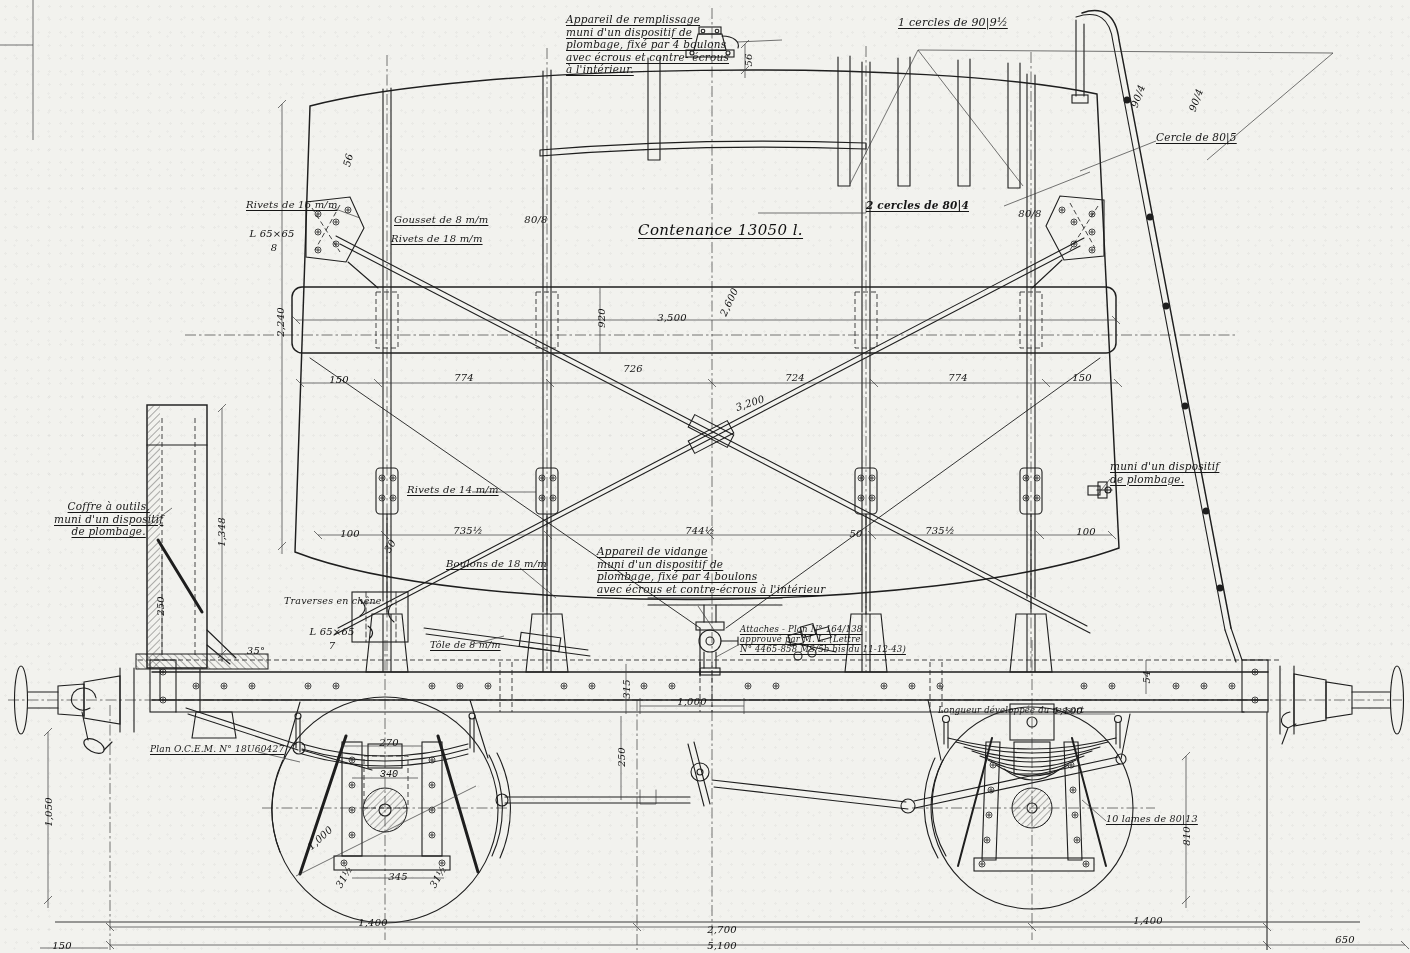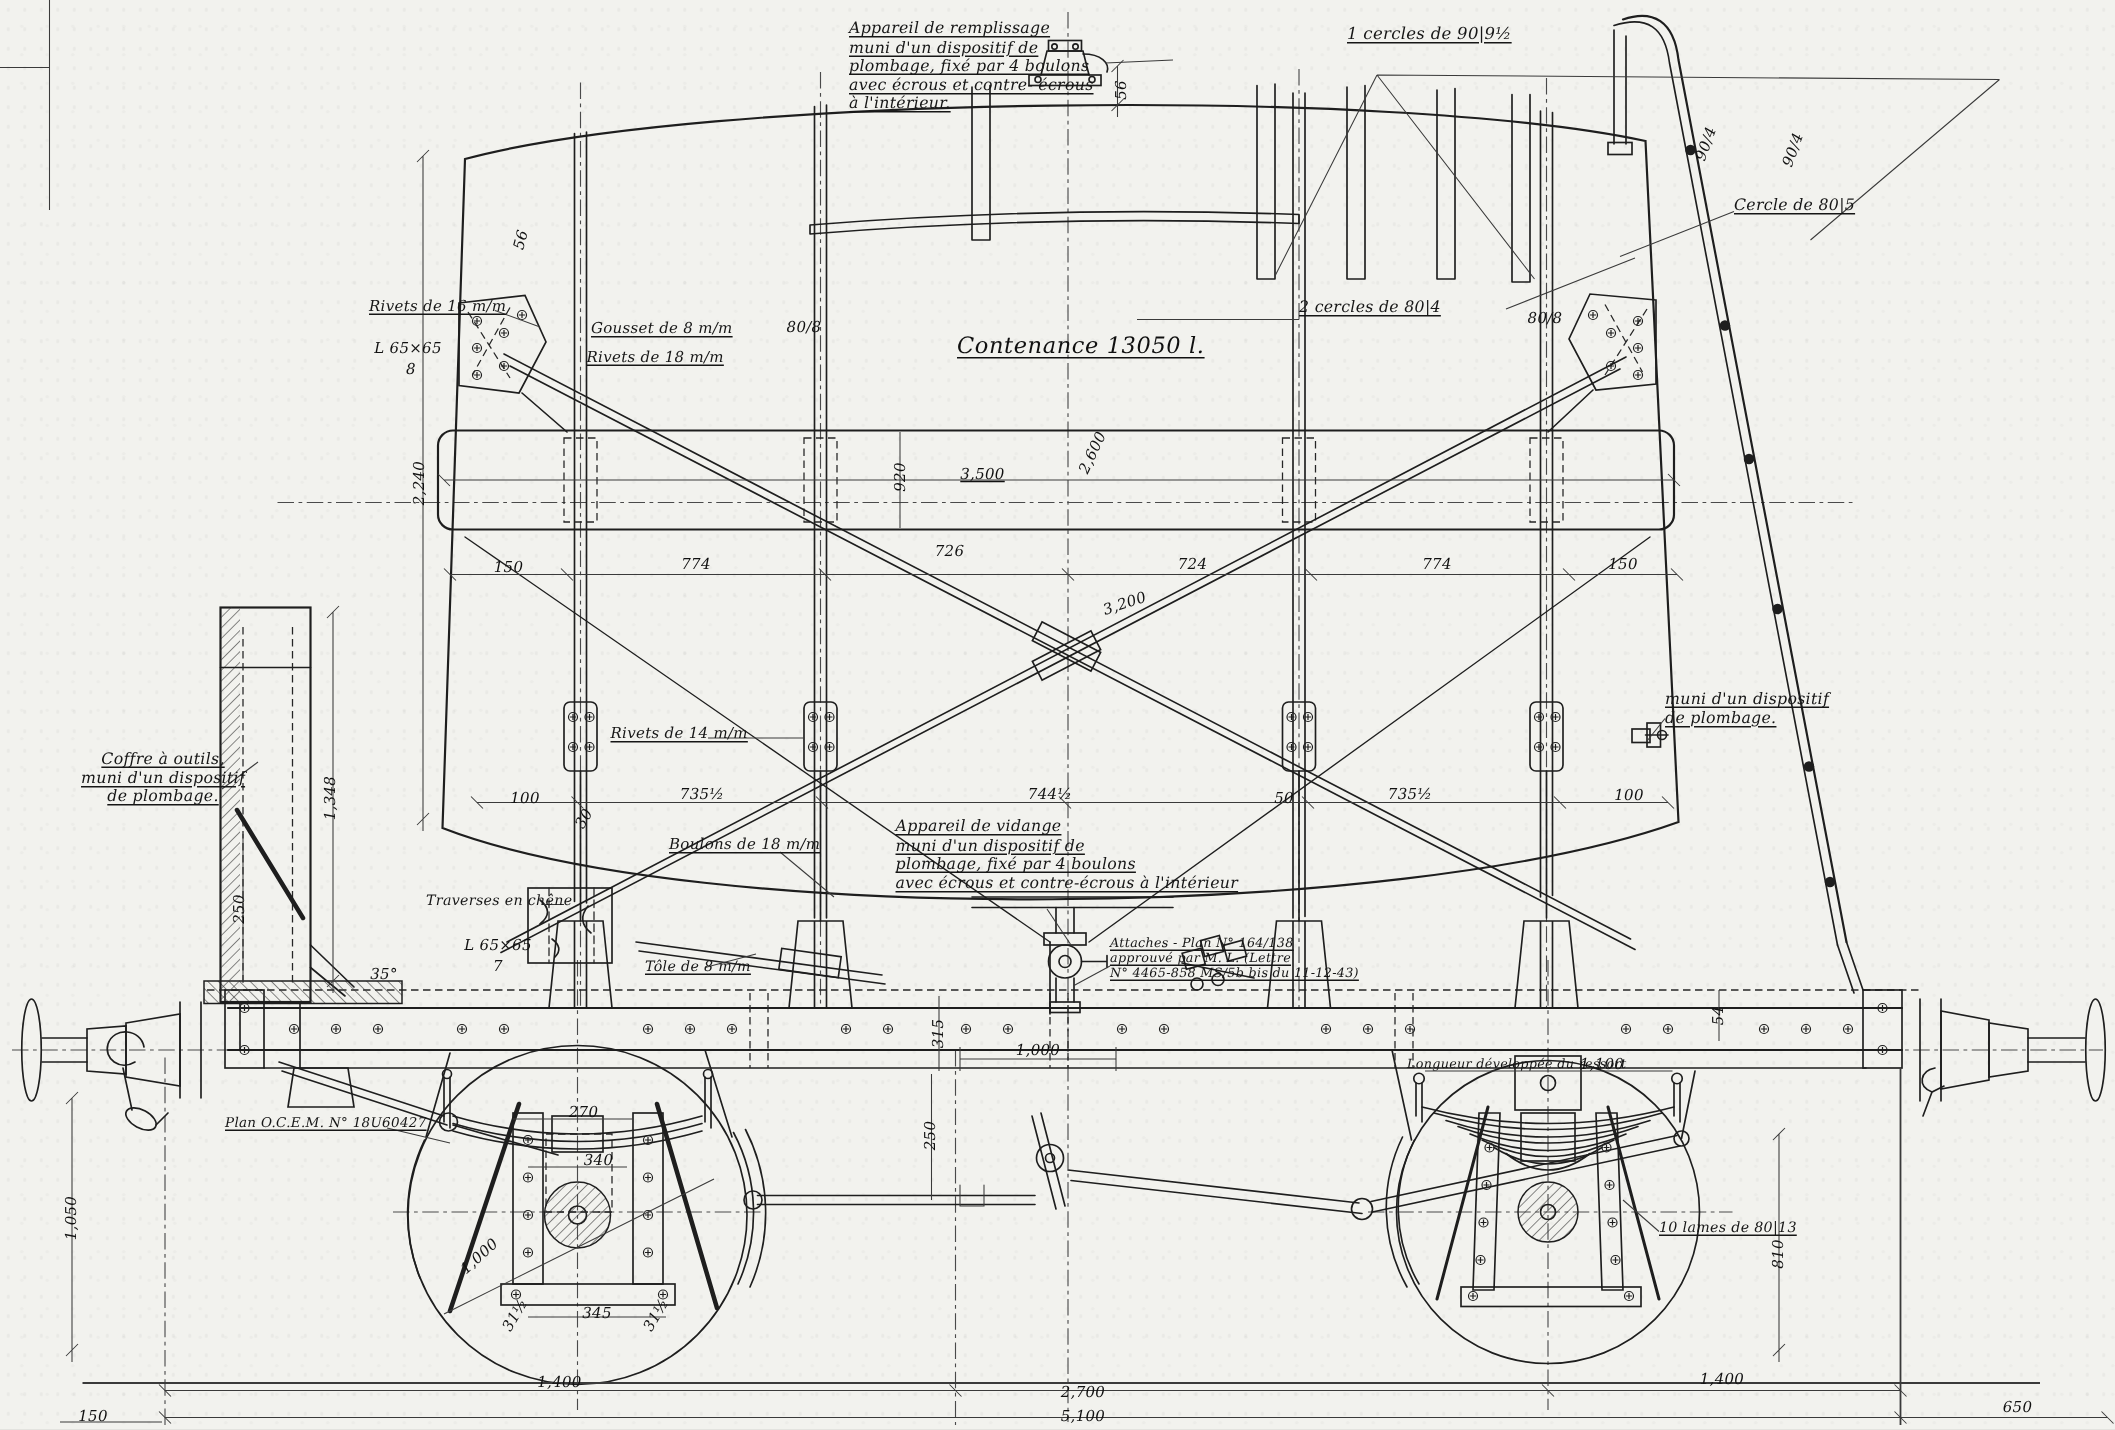--- a/index.html
+++ b/index.html
@@ -439,21 +439,21 @@
 
   <div id="labels">
     <div id="capacity">Contenance 13050 l.</div>
   <div class="note u" style="left: 566px; top: 13px;">Appareil de remplissage
 muni d'un dispositif de
 plombage, fixé par 4 boulons
 avec écrous et contre- écrous
 à l'intérieur.</div>
       <div class="note u" style="left: 898px; top: 16px; font-size: 11px;">1 cercles de 90|9½</div>
       <div class="note u" style="left: 1156px; top: 131px;">Cercle de 80|5</div>
-      <div class="note u" style="left: 866px; top: 199px;">2 cercles de 80|4</div>
+      <div class="note u" style="left: 866px; top: 199px; font-weight: bold;">2 cercles de 80|4</div>
       <div class="note u" style="left: 246px; top: 199px; font-size: 10px;">Rivets de 16 m/m</div>
       <div class="note u" style="left: 394px; top: 214px; font-size: 10px;">Gousset de 8 m/m</div>
       <div class="note u" style="left: 391px; top: 233px; font-size: 10px;">Rivets de 18 m/m</div>
       <div class="note u" style="left: 407px; top: 484px; font-size: 10px;">Rivets de 14 m/m</div>
       <div class="note u" style="left: 446px; top: 558px; font-size: 10px;">Boulons de 18 m/m</div>
       <div class="note u" style="left: 54px; top: 500px; text-align: center;">Coffre à outils,
 muni d'un dispositif
 de plombage.</div>
       <div class="note" style="left: 284px; top: 595px; font-size: 9.5px;">Traverses en chêne</div>
       <div class="note u" style="left: 430px; top: 639px; font-size: 9.5px; font-style: italic;">Tôle de 8 m/m</div>
@@ -472,21 +472,21 @@
       <div class="dim" style="left: 748px; top: 60px; transform: translate(-50%, -50%) rotate(-90deg);">56</div>
       <div class="dim" style="left: 348px; top: 160px; transform: translate(-50%, -50%) rotate(-75deg);">56</div>
       <div class="dim" style="left: 1138px; top: 96px; transform: translate(-50%, -50%) rotate(-70deg);">90/4</div>
       <div class="dim" style="left: 1196px; top: 100px; transform: translate(-50%, -50%) rotate(-70deg);">90/4</div>
       <div class="dim" style="left: 536px; top: 219px; transform: translate(-50%, -50%);">80/8</div>
       <div class="dim" style="left: 1030px; top: 213px; transform: translate(-50%, -50%);">80/8</div>
       <div class="dim" style="left: 272px; top: 233px; transform: translate(-50%, -50%);">L 65×65</div>
       <div class="dim" style="left: 274px; top: 247px; transform: translate(-50%, -50%);">8</div>
       <div class="dim" style="left: 280px; top: 322px; transform: translate(-50%, -50%) rotate(-90deg);">2,240</div>
       <div class="dim" style="left: 601px; top: 318px; transform: translate(-50%, -50%) rotate(-90deg);">920</div>
-      <div class="dim" style="left: 655px; top: 317px; transform: translate(-50%, -50%); text-decoration: underline;">3,500</div>
+      <div class="dim" style="left: 672px; top: 317px; transform: translate(-50%, -50%);">3,500</div>
       <div class="dim" style="left: 729px; top: 302px; transform: translate(-50%, -50%) rotate(-65deg);">2,600</div>
       <div class="dim" style="left: 339px; top: 379px; transform: translate(-50%, -50%);">150</div>
       <div class="dim" style="left: 464px; top: 377px; transform: translate(-50%, -50%);">774</div>
       <div class="dim" style="left: 633px; top: 368px; transform: translate(-50%, -50%);">726</div>
       <div class="dim" style="left: 795px; top: 377px; transform: translate(-50%, -50%);">724</div>
       <div class="dim" style="left: 958px; top: 377px; transform: translate(-50%, -50%);">774</div>
       <div class="dim" style="left: 1082px; top: 377px; transform: translate(-50%, -50%);">150</div>
       <div class="dim" style="left: 750px; top: 403px; transform: translate(-50%, -50%) rotate(-18deg);">3,200</div>
       <div class="dim" style="left: 221px; top: 532px; transform: translate(-50%, -50%) rotate(-90deg);">1,348</div>
       <div class="dim" style="left: 160px; top: 606px; transform: translate(-50%, -50%) rotate(-90deg);">250</div>
@@ -497,21 +497,21 @@
       <div class="dim" style="left: 856px; top: 533px; transform: translate(-50%, -50%);">50</div>
       <div class="dim" style="left: 940px; top: 530px; transform: translate(-50%, -50%);">735½</div>
       <div class="dim" style="left: 1086px; top: 531px; transform: translate(-50%, -50%);">100</div>
       <div class="dim" style="left: 256px; top: 650px; transform: translate(-50%, -50%);">35°</div>
       <div class="dim" style="left: 332px; top: 631px; transform: translate(-50%, -50%);">L 65×65</div>
       <div class="dim" style="left: 332px; top: 645px; transform: translate(-50%, -50%);">7</div>
       <div class="dim" style="left: 626px; top: 689px; transform: translate(-50%, -50%) rotate(-90deg);">315</div>
       <div class="dim" style="left: 692px; top: 701px; transform: translate(-50%, -50%);">1,000</div>
       <div class="dim" style="left: 621px; top: 757px; transform: translate(-50%, -50%) rotate(-90deg);">250</div>
       <div class="dim" style="left: 389px; top: 742px; transform: translate(-50%, -50%);">270</div>
-      <div class="dim" style="left: 399px; top: 774px; transform: translate(-50%, -50%);">340</div>
+      <div class="dim" style="left: 389px; top: 774px; transform: translate(-50%, -50%); font-family: Liberation Mono, monospace;">340</div>
       <div class="dim" style="left: 320px; top: 838px; transform: translate(-50%, -50%) rotate(-42deg);">1,000</div>
       <div class="dim" style="left: 398px; top: 876px; transform: translate(-50%, -50%);">345</div>
       <div class="dim" style="left: 344px; top: 877px; transform: translate(-50%, -50%) rotate(-60deg);">31½</div>
       <div class="dim" style="left: 438px; top: 877px; transform: translate(-50%, -50%) rotate(-60deg);">31½</div>
       <div class="dim" style="left: 1068px; top: 710px; transform: translate(-50%, -50%);">1,100</div>
       <div class="dim" style="left: 1186px; top: 836px; transform: translate(-50%, -50%) rotate(-90deg);">810</div>
       <div class="dim" style="left: 1146px; top: 677px; transform: translate(-50%, -50%) rotate(-90deg);">54</div>
       <div class="dim" style="left: 48px; top: 812px; transform: translate(-50%, -50%) rotate(-90deg);">1,050</div>
       <div class="dim" style="left: 373px; top: 922px; transform: translate(-50%, -50%);">1,400</div>
       <div class="dim" style="left: 722px; top: 929px; transform: translate(-50%, -50%);">2,700</div>

